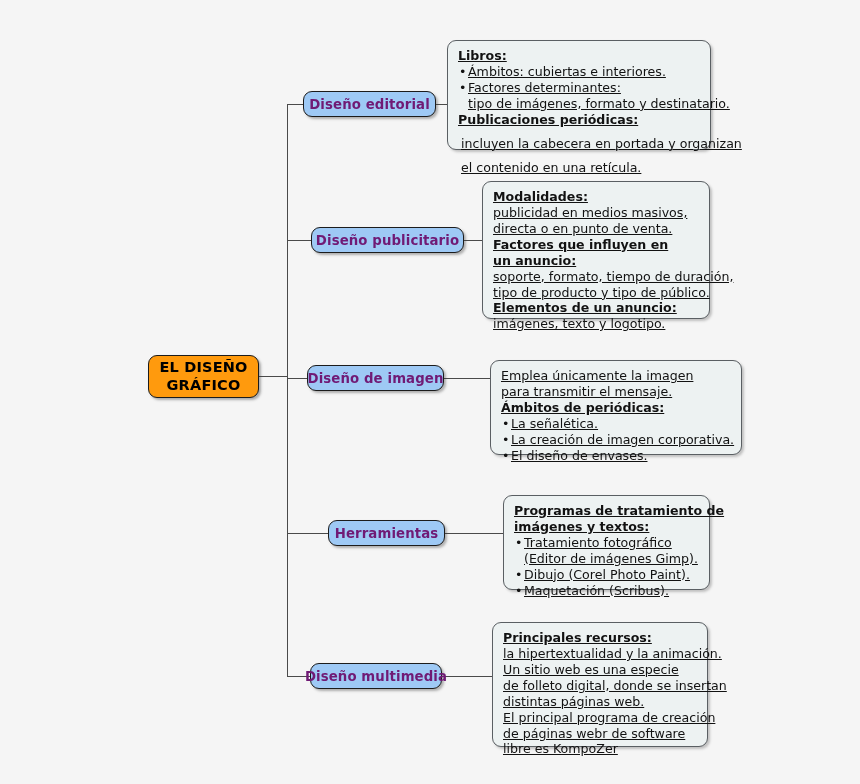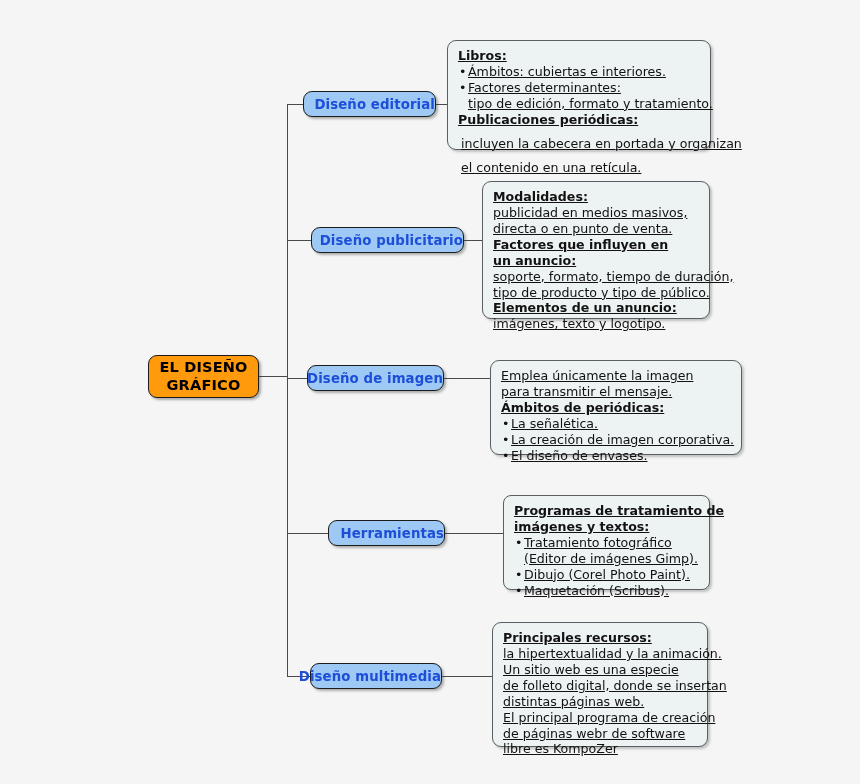--- a/index.html
+++ b/index.html
@@ -45,23 +45,23 @@
 
   
   .branch-node {
     position: absolute;
     box-sizing: border-box;
     background: #9ec9f5;
     border: 1.5px solid #1c1c1c;
     border-radius: 9px;
     display: flex;
     align-items: center;
-    justify-content: flex-end;
+    justify-content: center;
     white-space: nowrap;
-    color: #1d4ed8;
+    color: #701a75;
     font-weight: bold;
     font-size: 13.3px;
     letter-spacing: 0.1px;
     box-shadow: 2px 2px 2.5px rgba(60,60,60,0.38);
   }
 
   
   .detail-box {
     position: absolute;
     box-sizing: border-box;
@@ -130,21 +130,21 @@
   </div>
 
   <div class="branch-node" style="left:310px; top:663px; width:132px; height:26px;">
     <span>Diseño multimedia</span>
   </div>
 
   <div class="detail-box" style="left:447px; top:40px; width:264px; height:110px;">
       <div class="ln b">Libros:</div>
       <div class="ln bullet">Ámbitos: cubiertas e interiores.</div>
       <div class="ln bullet">Factores determinantes:</div>
-      <div class="ln indent">tipo de edición, formato y tratamiento.</div>
+      <div class="ln indent">tipo de imágenes, formato y destinatario.</div>
       <div class="ln b">Publicaciones periódicas:</div>
       <div class="ln pad">incluyen la cabecera en portada y organizan</div>
       <div class="ln pad">el contenido en una retícula.</div>
     </div>
 
   <div class="detail-box" style="left:482px; top:181px; width:228px; height:138px;">
       <div class="ln b">Modalidades:</div>
       <div class="ln">publicidad en medios masivos,</div>
       <div class="ln">directa o en punto de venta.</div>
       <div class="ln b">Factores que influyen en</div>
@@ -157,21 +157,21 @@
 
   <div class="detail-box" style="left:490px; top:360px; width:252px; height:95px;">
       <div class="ln">Emplea únicamente la imagen</div>
       <div class="ln">para transmitir el mensaje.</div>
       <div class="ln b">Ámbitos de periódicas:</div>
       <div class="ln bullet">La señalética.</div>
       <div class="ln bullet">La creación de imagen corporativa.</div>
       <div class="ln bullet">El diseño de envases.</div>
     </div>
 
-  <div class="detail-box" style="left:503px; top:495px; width:207px; height:95px;border-radius:8px;">
+  <div class="detail-box" style="left:503px; top:495px; width:207px; height:95px;">
       <div class="ln b">Programas de tratamiento de</div>
       <div class="ln b">imágenes y textos:</div>
       <div class="ln bullet">Tratamiento fotográfico</div>
       <div class="ln indent">(Editor de imágenes Gimp).</div>
       <div class="ln bullet">Dibujo (Corel Photo Paint).</div>
       <div class="ln bullet">Maquetación (Scribus).</div>
     </div>
 
   <div class="detail-box" style="left:492px; top:622px; width:216px; height:125px;">
       <div class="ln b">Principales recursos:</div>

